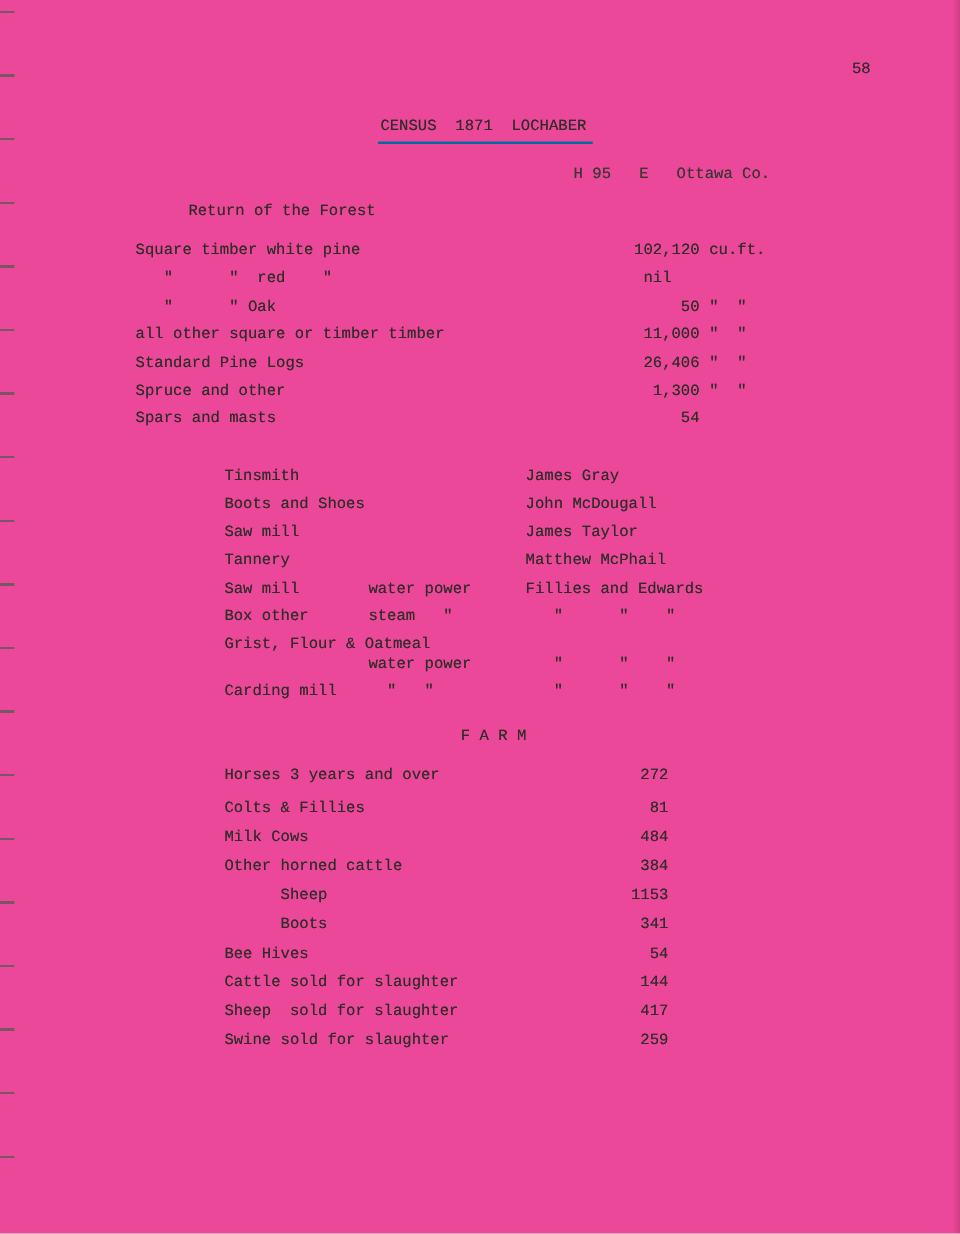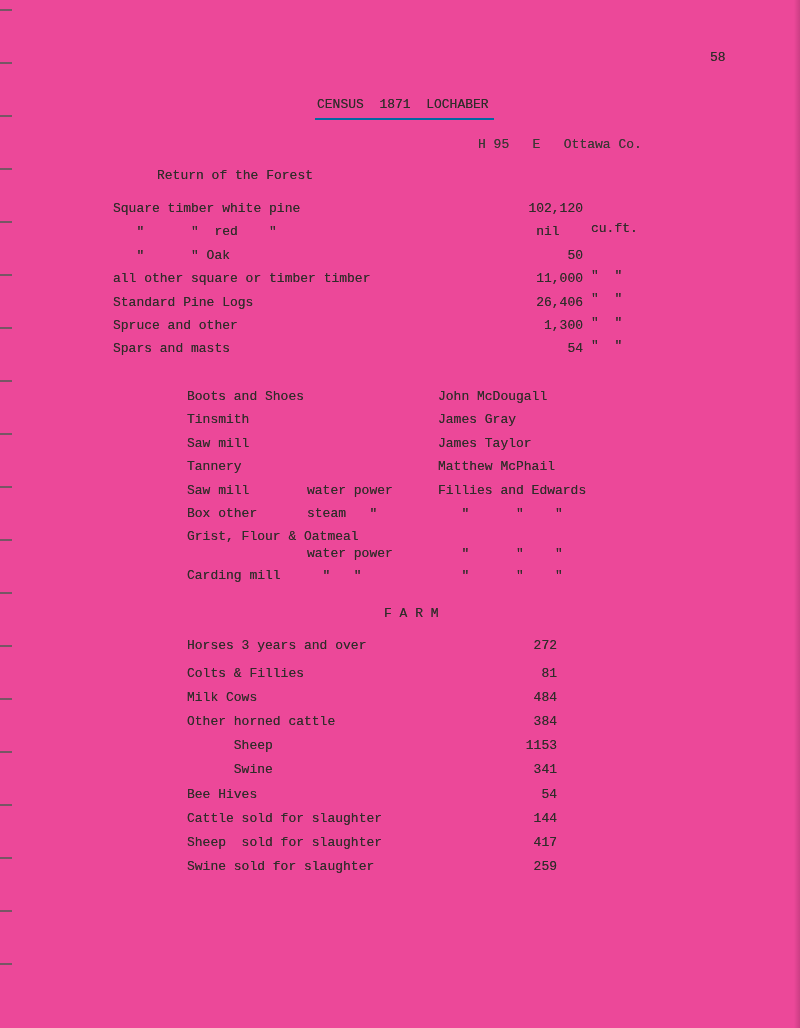--- a/index.html
+++ b/index.html
@@ -42,21 +42,21 @@
     border-bottom: 2px solid #0369a1;
   }
   .reference { left: 478px; top: 133px; line-height: 23.4px; color: #3a3834; }
   .forest-heading { left: 157px; top: 164px; line-height: 23.4px; }
   .farm-heading { left: 384px; top: 602px; line-height: 23.4px; }
 
   .forest-table { left: 0; top: 197px; width: 800px; }
   .forest-row { position: relative; height: 23.4px; line-height: 23.4px; }
   .forest-row .label  { position: absolute; left: 113px; top: 0; }
   .forest-row .value  { position: absolute; left: 433px; top: 0; width: 150px; text-align: right; }
-  .forest-row .suffix { position: absolute; left: 591px; top: 0; margin-top: 20px; }
+  .forest-row .suffix { position: absolute; left: 591px; top: 0; }
 
   .trades-table { left: 0; top: 385px; width: 800px; }
   .trade-row { position: relative; height: 23.4px; line-height: 23.4px; }
   .trade-row.grist-line1 { height: 17.1px; padding-left: 39px; }
   .trade-row.grist-line2 { height: 22px; }
   .trade-row .trade { position: absolute; left: 187px; top: 0; }
   .trade-row .power { position: absolute; left: 307px; top: 0; }
   .trade-row .name  { position: absolute; left: 438px; top: 0; }
 
   .farm-table { left: 0; top: 634px; width: 800px; }
@@ -123,28 +123,28 @@
 
       <div class="forest-row">
         <span class="label t">Spars and masts</span>
         <span class="value t">54</span>
         <span class="suffix t"></span>
       </div>
     </div>
 
   <div class="abs trades-table">
     <div class="trade-row">
+      <span class="trade t">Tinsmith</span>
+      <span class="power t"></span>
+      <span class="name t">James Gray</span>
+    </div>
+    <div class="trade-row">
       <span class="trade t">Boots and Shoes</span>
       <span class="power t"></span>
       <span class="name t">John McDougall</span>
-    </div>
-    <div class="trade-row">
-      <span class="trade t">Tinsmith</span>
-      <span class="power t"></span>
-      <span class="name t">James Gray</span>
     </div>
     <div class="trade-row">
       <span class="trade t">Saw mill</span>
       <span class="power t"></span>
       <span class="name t">James Taylor</span>
     </div>
     <div class="trade-row">
       <span class="trade t">Tannery</span>
       <span class="power t"></span>
       <span class="name t">Matthew McPhail</span>
@@ -200,21 +200,21 @@
         <span class="label t">Other horned cattle</span>
         <span class="value t">384</span>
       </div>
 
       <div class="farm-row">
         <span class="label t">      Sheep</span>
         <span class="value t">1153</span>
       </div>
 
       <div class="farm-row">
-        <span class="label t">      Swine</span>
+        <span class="label t">      Boots</span>
         <span class="value t">341</span>
       </div>
 
       <div class="farm-row">
         <span class="label t">Bee Hives</span>
         <span class="value t">54</span>
       </div>
 
       <div class="farm-row">
         <span class="label t">Cattle sold for slaughter</span>

